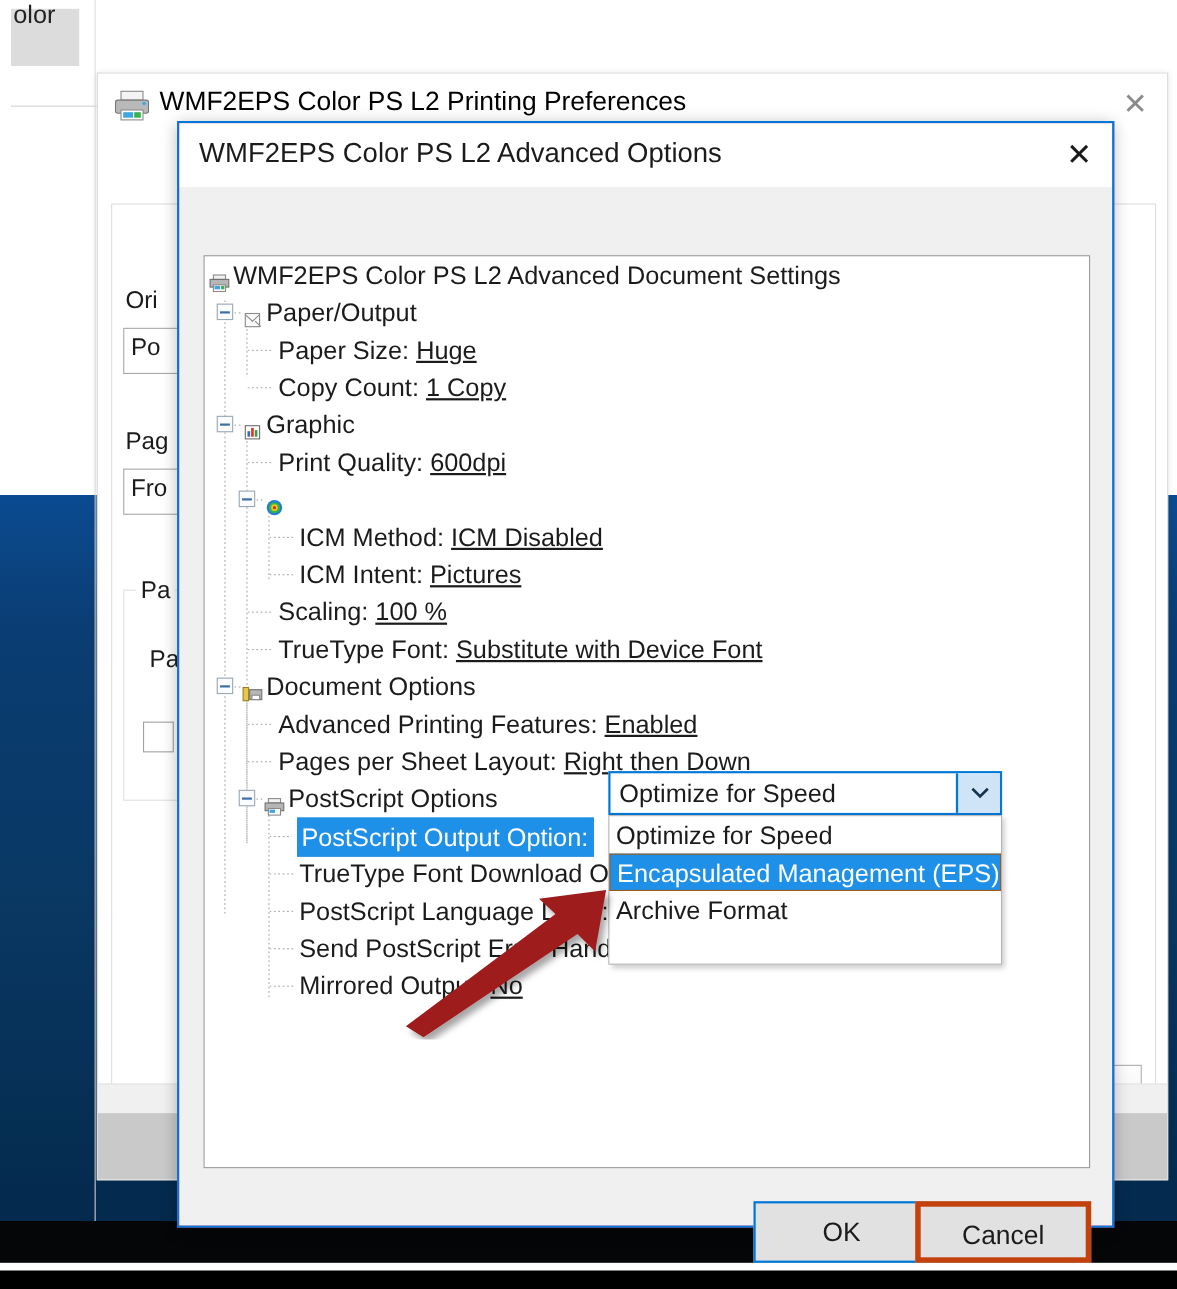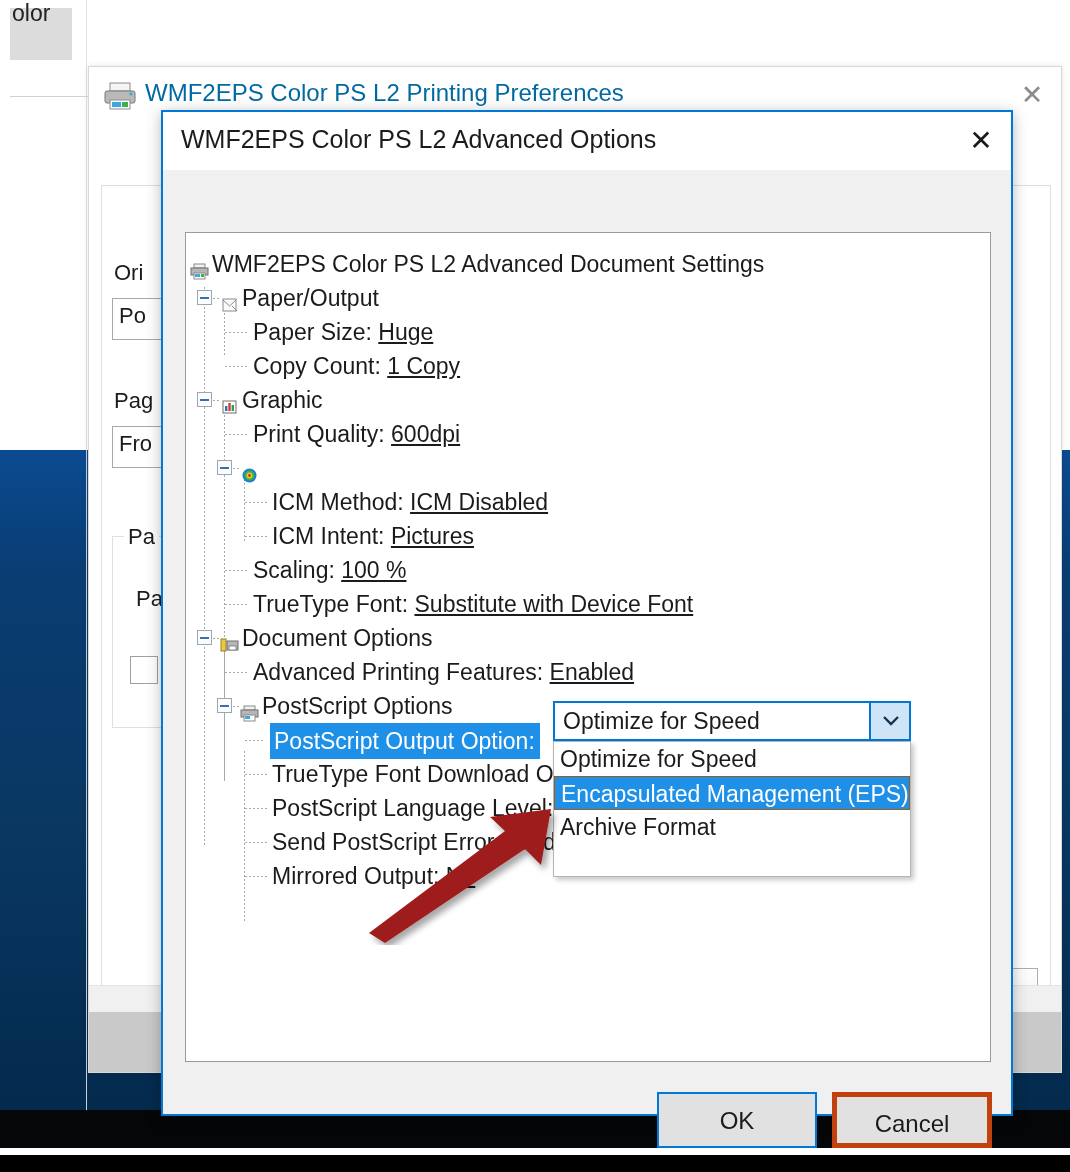--- a/index.html
+++ b/index.html
@@ -23,21 +23,21 @@
   .topbox-label { position:absolute; left:12px; top:0px; font-size:23px; color:#222; letter-spacing:0px;}
   .top-hline { position:absolute; left:10px; top:96px; width:78px; height:1px; background:#d2d2d2; }
   .left-vline { position:absolute; left:86px; top:0px; width:1px; height:450px; background:#e2e2e2; }
   .left-vline2 { position:absolute; left:86px; top:450px; width:1px; height:660px; background:#cfcfcf; }
 
   
   .prefs-win { position:absolute; left:88px; top:66px; width:972px; height:1005px;
                background:#ffffff; border:1px solid #d8d8d8; box-shadow:0 0 6px rgba(0,0,0,.10); }
   .prefs-title { position:absolute; left:0; top:0; width:972px; height:58px; background:#ffffff; }
   .prefs-printer-icon { position:absolute; left:14px; top:14px; width:34px; height:30px; }
-  .prefs-title-text { position:absolute; left:56px; top:12px; font-size:24px; color:#0369a1;
+  .prefs-title-text { position:absolute; left:56px; top:12px; font-size:24px; color:#000000;
                       white-space:nowrap; }
   .prefs-close { position:absolute; right:6px; top:8px; width:46px; height:40px;
                  font-size:27px; color:#8b8b8b; text-align:center; line-height:40px; }
   .prefs-body { position:absolute; left:0; top:58px; width:972px; height:947px; background:#ffffff; }
   .prefs-tabpanel { position:absolute; left:12px; top:60px; width:948px; height:860px;
                     border:1px solid #dedede; background:#ffffff; }
   .prefs-tab { position:absolute; left:14px; top:78px; font-size:22px; color:#222; }
   .prefs-lbl { position:absolute; font-size:22px; color:#1b1b1b; white-space:nowrap; }
   .prefs-field { position:absolute; border:1px solid #a8a8a8; background:#ffffff;
                  font-size:22px; color:#1b1b1b; padding:4px 6px; box-sizing:border-box;
@@ -58,21 +58,21 @@
   .dlg-title { position:absolute; left:0; top:0; width:848px; height:58px; background:#ffffff; }
   .dlg-title-text { position:absolute; left:18px; top:13px; font-size:25px; color:#1b1b1b; white-space:nowrap; }
   .dlg-close { position:absolute; right:8px; top:9px; width:44px; height:40px; text-align:center;
                line-height:40px; font-size:28px; color:#1a1a1a; }
   .dlg-body { position:absolute; left:0; top:58px; width:848px; height:944px; background:#f0f0f0; }
 
   
   .treepanel { position:absolute; left:22px; top:62px; width:806px; height:830px;
                background:#ffffff; border:1px solid #9a9a9a; box-sizing:border-box;
                overflow:hidden; }
-  .tree { position:absolute; left:0; top:14px; width:806px; }
+  .tree { position:absolute; left:0; top:0; width:806px; }
   .trow { position:relative; height:34px; line-height:34px; white-space:nowrap; font-size:23px; color:#1b1b1b; }
   .trow .txt { position:absolute; white-space:nowrap; }
   .trow .val { text-decoration:underline; }
   .trow.sel .txt { background:#1e90e8; color:#ffffff; padding:1px 5px 1px 4px; }
 
   .tline-v { position:absolute; width:1px;
              background-image:linear-gradient(#a8a8a8 50%, rgba(255,255,255,0) 0%);
              background-size:1px 4px; background-repeat:repeat-y; }
   .tline-h { position:absolute; height:1px;
              background-image:linear-gradient(to right,#a8a8a8 50%, rgba(255,255,255,0) 0%);
@@ -97,21 +97,21 @@
           white-space:nowrap; box-sizing:border-box; }
   .dopt.highlight { background:#1e90e8; color:#ffffff; border:1px solid #a05a18; }
 
   
   .annot { position:absolute; left:355px; top:795px; width:220px; height:150px; z-index:60; pointer-events:none; }
 
   
   .dlg-btn { position:absolute; width:160px; height:56px; background:#e1e1e1;
              border:5px solid #c2410c; box-sizing:border-box; font-size:24px; color:#1b1b1b;
              text-align:center; line-height:54px; }
-  .dlg-btn.primary { border:2px solid #0078d7; }
+  .dlg-btn.primary { border:2px solid #0078d7;margin-left:28px; }
 </style>
 </head>
 <body>
 
 <div id="root">
 
   <div class="desktop-white"></div>
   <div class="desktop-navy"></div>
   <div class="desktop-black"></div>
   <div class="desktop-white2"></div>
@@ -278,20 +278,24 @@
               </svg>
             </div>
             <span class="txt" style="left:56px;">Document Options</span>
           </div>
 
           <div class="trow">
             <div class="tline-h" style="left:39px; top:17px; width:22px;"></div>
             <span class="txt" style="left:67px;"><span>Advanced Printing Features: </span><span class="val">Enabled</span></span>
           </div>
 
+          <div class="trow">
+            <div class="tline-h" style="left:39px; top:17px; width:22px;"></div>
+            <span class="txt" style="left:67px;"><span>Pages per Sheet Layout: </span><span class="val">Right then Down</span></span>
+          </div>
 
           <div class="trow">
             <div class="tbox" style="left:31px; top:9px;"></div>
             <div class="tline-h" style="left:47px; top:17px; width:8px;"></div>
             <div class="ticon" style="left:54px; top:8px;">
               <svg width="19" height="17" viewBox="0 0 19 17">
                 <rect x="4" y="1" width="11" height="4" fill="#f2f2f2" stroke="#8a8a8a"></rect>
                 <rect x="1" y="5" width="17" height="7" fill="#b6b6b6" stroke="#6f6f6f"></rect>
                 <rect x="4" y="10" width="11" height="6" fill="#fff" stroke="#8a8a8a"></rect>
                 <rect x="5" y="11" width="5" height="3" fill="#3ea7e0"></rect>

